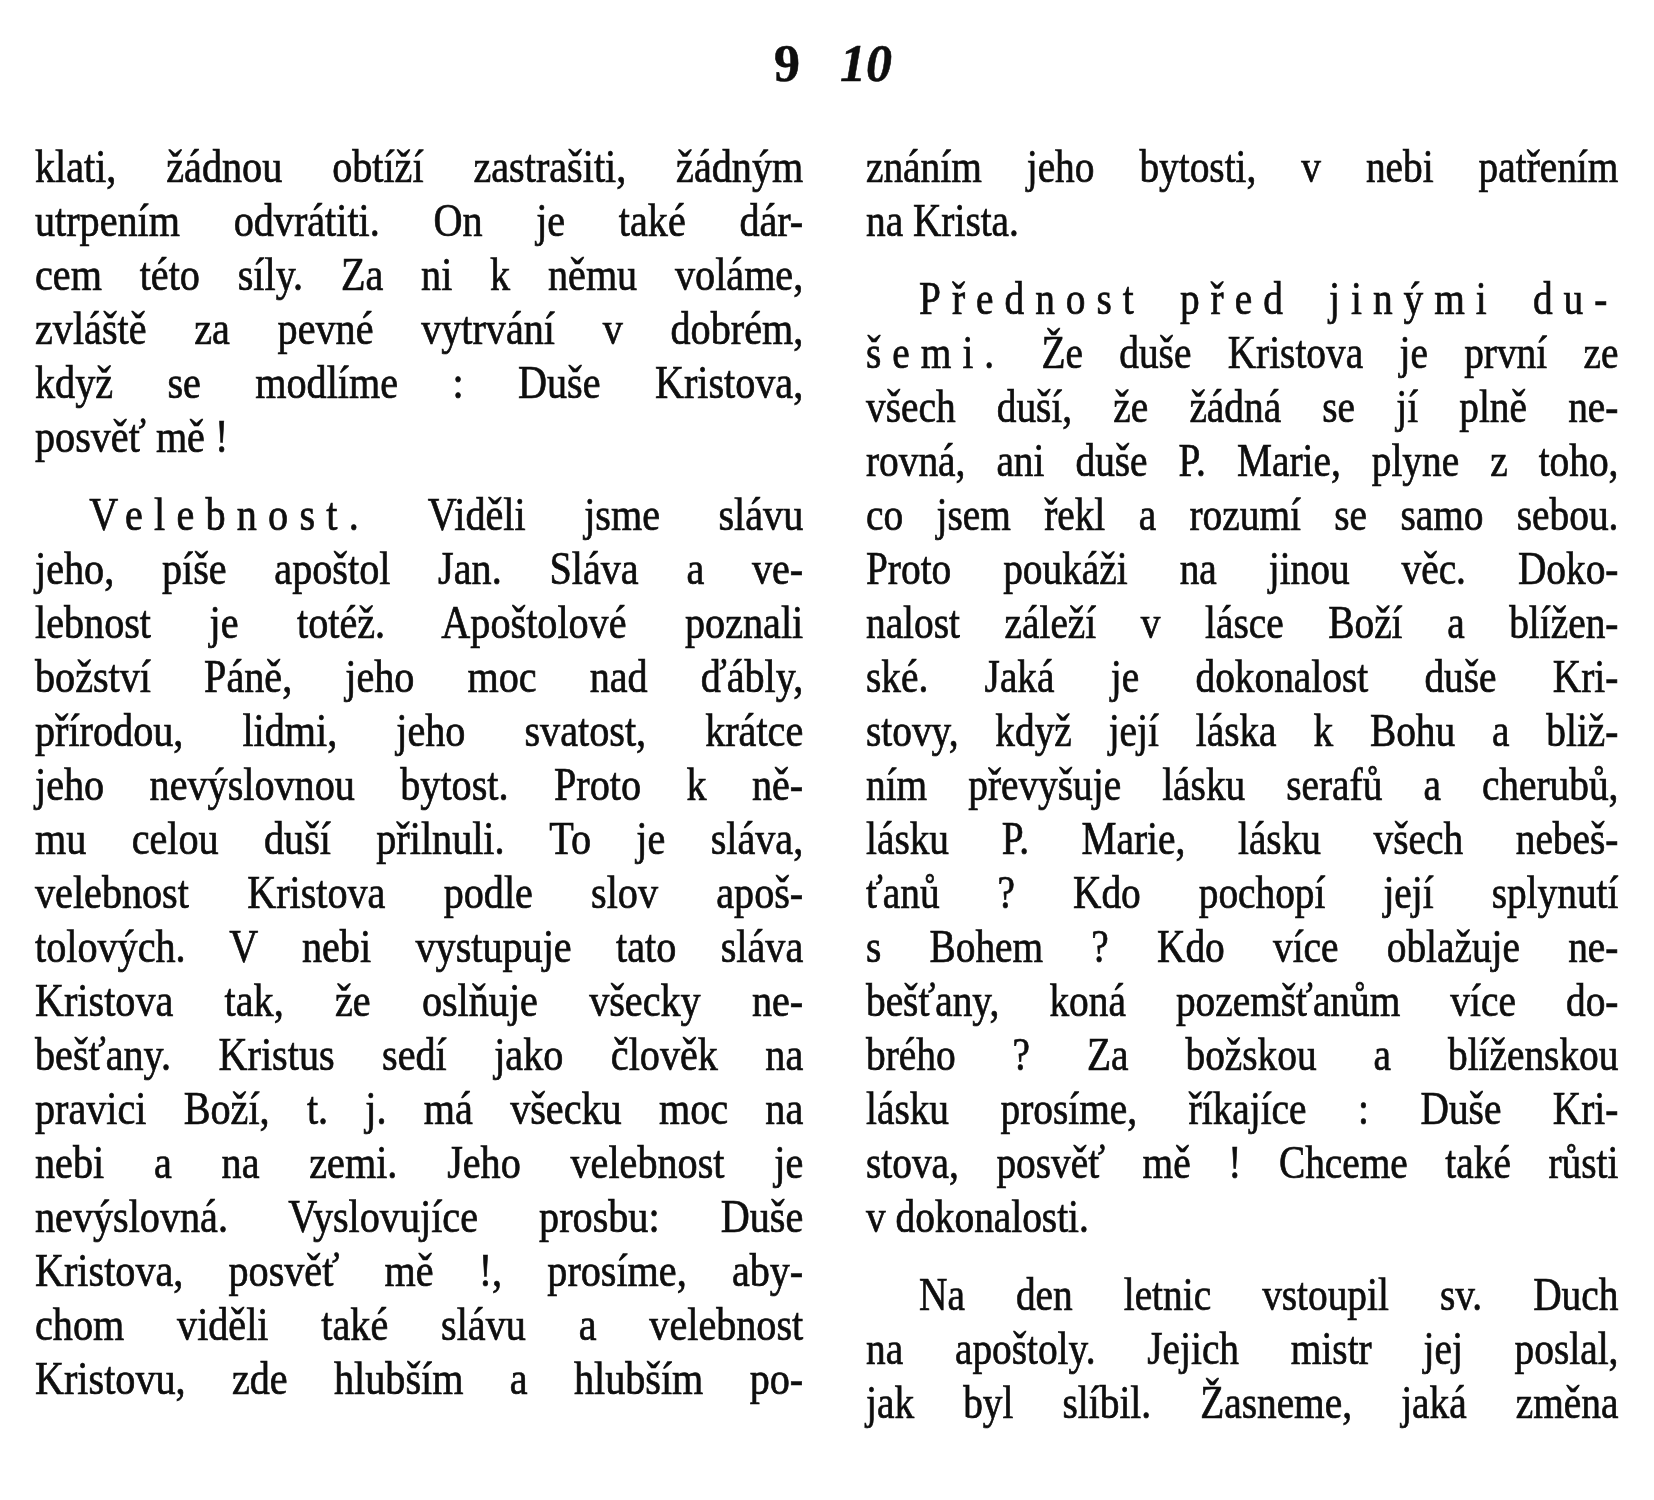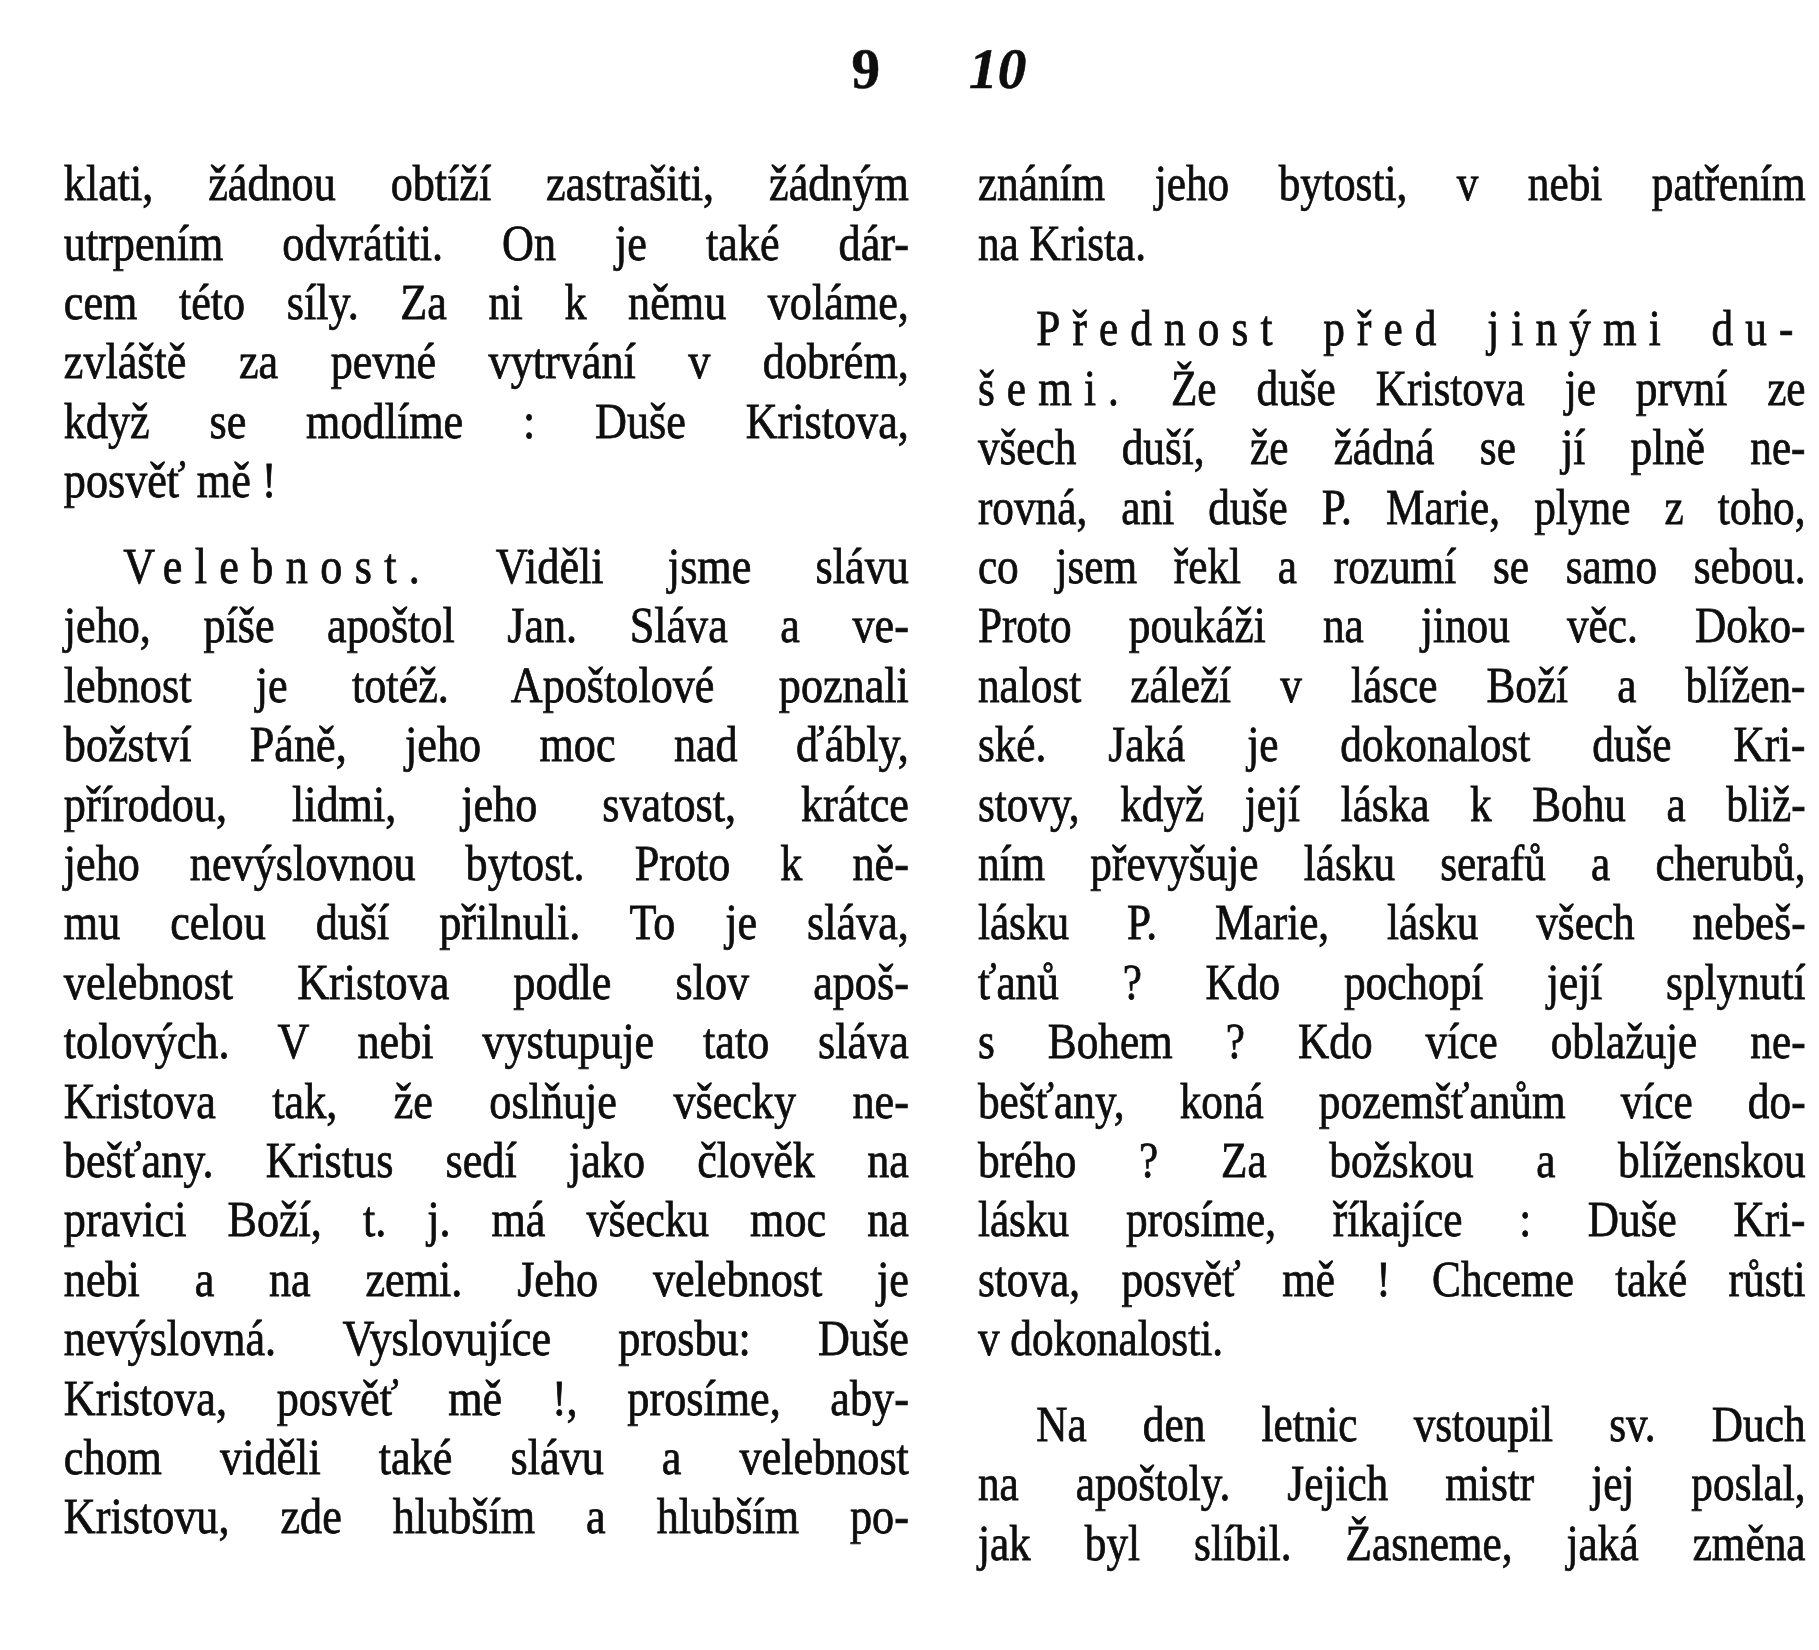--- a/index.html
+++ b/index.html
@@ -21,27 +21,26 @@
     font-size: 52px;
     font-weight: bold;
     -webkit-text-stroke: 0.5px var(--ink, #0e0e0e);
   }
   .page-num.pn-left {
     left: 690px;
     width: 110px;
     text-align: right;
   }
   .page-num.pn-right {
-    left: 881px;
+    left: 840px;
     font-style: italic;
   }
   .col {
     position: absolute;
     top: 140px;
-    margin-left: 23px;
   }
   .col-left  { left: 35px;  }
   .col-right { left: 866px; }
   .line {
     width: 880px;
     height: 54px;
     line-height: 54px;
     font-size: 46px;
     text-align: justify;
     text-align-last: justify;

